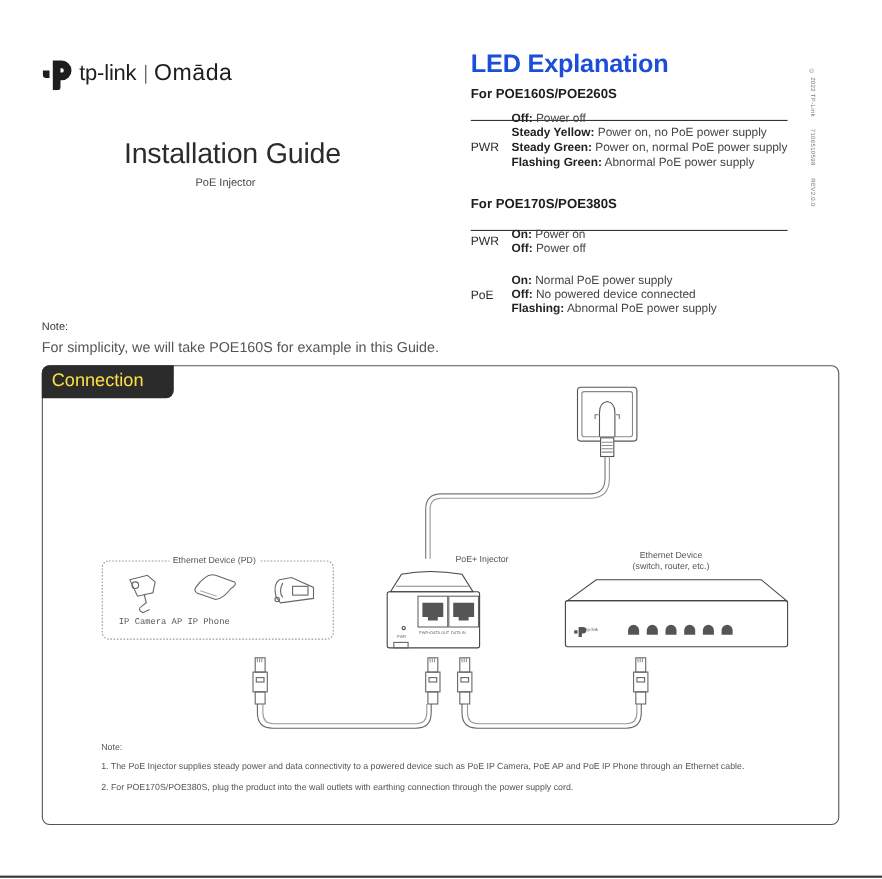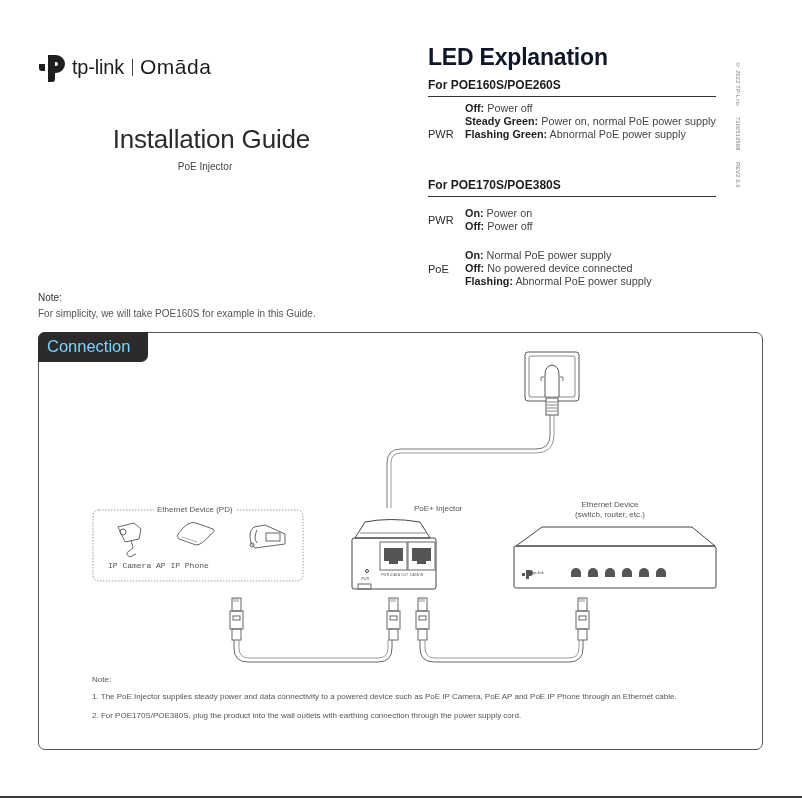--- a/index.html
+++ b/index.html
@@ -8,33 +8,33 @@
   
   .logo{left:38px;top:50px;height:34px;display:flex;align-items:center;}
   .logo svg{display:block}
   .logo .brand{font-size:20px;font-weight:400;letter-spacing:-0.2px;color:#1e1e1e;margin-left:4px;}
   .logo .sep{width:1px;height:17px;background:#444;margin:0 7px 0 8px;}
   .logo .omada{font-size:21px;color:#1e1e1e;letter-spacing:0.5px;}
   
   .title{left:100px;top:124px;width:210px;text-align:right;font-size:26px;font-weight:300;color:#2b2b2b;letter-spacing:-0.2px;}
   .subtitle{left:100px;top:161px;width:210px;text-align:center;font-size:10px;color:#444;}
   
-  .led-title{left:428px;top:44px;font-size:23px;font-weight:700;color:#0f172a;letter-spacing:-0.2px;}
-  .sec-head{left:428px;font-size:12px;font-weight:700;color:#1c1c1c;width:288px;border-bottom:1.3px solid #333;padding-bottom:4px;}
+  .led-title{left:428px;top:44px;font-size:23px;font-weight:700;color:#1d4ed8;letter-spacing:-0.2px;}
+  .sec-head{left:428px;font-size:12px;font-weight:700;color:#1c1c1c;width:288px;border-bottom:1.3px solid #333;padding-bottom:17px;}
   .led-label{font-size:11px;color:#2a2a2a;}
   .led-lines{font-size:10.8px;line-height:13.2px;color:#444;}
   .led-lines b{color:#222;font-weight:700;margin-top:20px;}
   .vtext{left:735px;top:62px;font-size:5.5px;color:#777;writing-mode:vertical-rl;letter-spacing:0.3px;white-space:nowrap;}
   .vtext span{margin-bottom:9px;}
   
   .note-h{left:38px;top:292px;font-size:10px;color:#333;}
-  .note-t{left:38px;top:308px;font-size:10px;color:#555;}
+  .note-t{left:38px;top:308px;font-size:13px;color:#555;}
   
   .conn-box{left:38px;top:332px;width:725px;height:418px;border:1.4px solid #555;border-radius:7px;box-sizing:border-box;}
-  .conn-tab{left:38px;top:332px;width:110px;height:30px;background:#2b2b2b;border-radius:7px 0 7px 0;color:#7dd3fc;font-size:16.5px;font-weight:400;line-height:28px;padding-left:9px;box-sizing:border-box;}
+  .conn-tab{left:38px;top:332px;width:120px;height:30px;background:#2b2b2b;border-radius:7px 0 7px 0;color:#fde047;font-size:16.5px;font-weight:400;line-height:28px;padding-left:9px;box-sizing:border-box;}
   .small{font-size:8px;color:#555;}
   .cnote{font-size:8px;color:#555;}
   .diagram{left:0;top:0;width:802px;height:799px;}
   .bottom-rule{left:0;top:796px;width:802px;height:2px;background:#3a3a3a;}
 </style>
 </head>
 <body>
 
 <div class="abs logo">
   <svg width="30" height="30" viewBox="0 0 30 30">
@@ -48,20 +48,21 @@
 
 <div class="abs title">Installation Guide</div>
 <div class="abs subtitle">PoE Injector</div>
 
 <div class="abs led-title">LED Explanation</div>
 
 <div class="abs sec-head" style="top:78px;">For POE160S/POE260S</div>
 <div class="abs led-label" style="left:428px;top:128px;">PWR</div>
 <div class="abs led-lines" style="left:465px;top:102px;">
   <div><b>Off:</b><span> Power off</span></div>
+  <div><b>Steady Yellow:</b><span> Power on, no PoE power supply</span></div>
   <div><b>Steady Green:</b><span> Power on, normal PoE power supply</span></div>
   <div><b>Flashing Green:</b><span> Abnormal PoE power supply</span></div>
 </div>
 
 <div class="abs sec-head" style="top:178px;">For POE170S/POE380S</div>
 <div class="abs led-label" style="left:428px;top:214px;">PWR</div>
 <div class="abs led-lines" style="left:465px;top:207px;">
   <div><b>On:</b><span> Power on</span></div>
   <div><b>Off:</b><span> Power off</span></div>
 </div>

